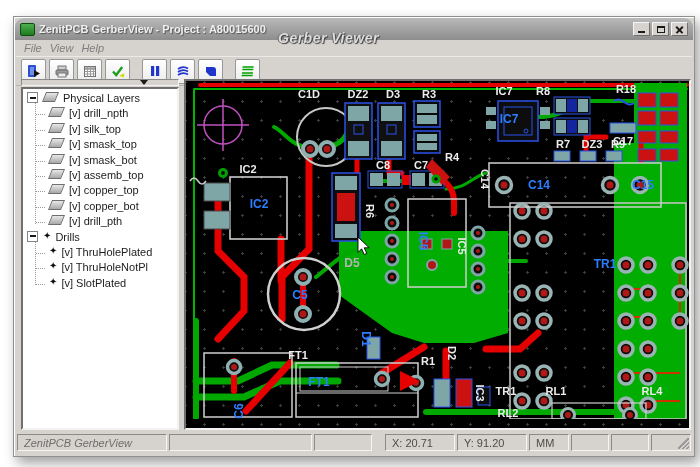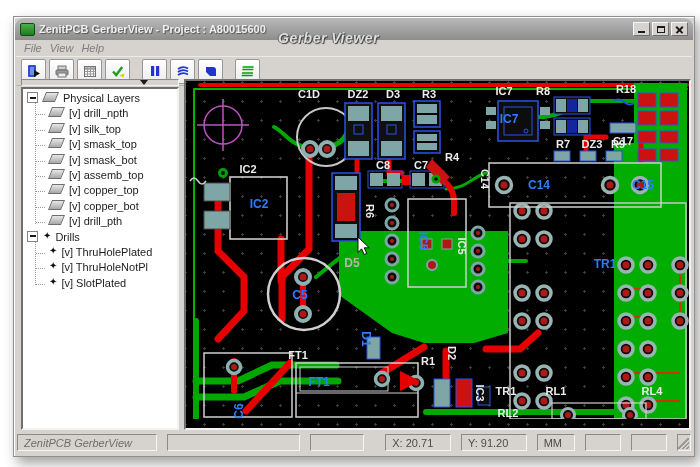--- a/index.html
+++ b/index.html
@@ -39,21 +39,21 @@
   .expander::before{content:"";position:absolute;left:1.5px;top:3.5px;width:6px;height:2px;background:#1a1a1a;}
   .layer-ico{width:11px;height:8px;background:linear-gradient(#e8e8e8,#a8a8a8);border:1px solid #6e6e6e;transform:skewX(-22deg);margin:0 6px 0 2px;flex:none;}
   .drill-ico{color:#101010;font-size:10px;margin:0 4px 0 1px;flex:none;line-height:10px;}
   
   .canvas{position:absolute;left:170px;top:62px;width:507px;bottom:26px;border:2px solid;border-color:#6f6f6f #f2f2f2 #f2f2f2 #6f6f6f;box-sizing:border-box;background-color:#000;background-image:radial-gradient(circle,#3d3d3d 1px,transparent 1.4px);background-size:19px 19px;background-position:9px 11px;overflow:hidden;}
   .canvas svg{display:block;}
   .lbl-silk{fill:#ececec;font:bold 11px "Liberation Sans",sans-serif;text-anchor:middle;}
   .lbl-blue{fill:#2d7dff;font:bold 12px "Liberation Sans",sans-serif;text-anchor:middle;}
   .lbl-gray{fill:#b5b5b5;font:bold 12px "Liberation Sans",sans-serif;text-anchor:middle;}
   
-  .statusbar{position:absolute;left:3px;right:3px;bottom:5px;height:17px;display:flex;gap:10px;align-items:stretch;font-size:11px;color:#4c4c4c;}
+  .statusbar{position:absolute;left:3px;right:3px;bottom:5px;height:17px;display:flex;gap:2px;align-items:stretch;font-size:11px;color:#4c4c4c;}
   .sb-panel{border:1px solid;border-color:#8a8a8a #f4f4f4 #f4f4f4 #8a8a8a;box-sizing:border-box;display:flex;align-items:center;padding:0 6px;white-space:nowrap;overflow:hidden;}
   .sb-app{width:150px;font-style:italic;color:#6e6e6e;}
   .sb-grip{flex:1;position:relative;}
   .sb-grip::after{content:"";position:absolute;right:1px;bottom:1px;width:11px;height:11px;background:linear-gradient(135deg,transparent 45%,#9a9a9a 45%,#9a9a9a 55%,transparent 55%),linear-gradient(135deg,transparent 65%,#9a9a9a 65%,#9a9a9a 75%,transparent 75%),linear-gradient(135deg,transparent 85%,#9a9a9a 85%,#9a9a9a 95%,transparent 95%);}
 </style>
 </head>
 <body>
 
 <div class="window">
 

